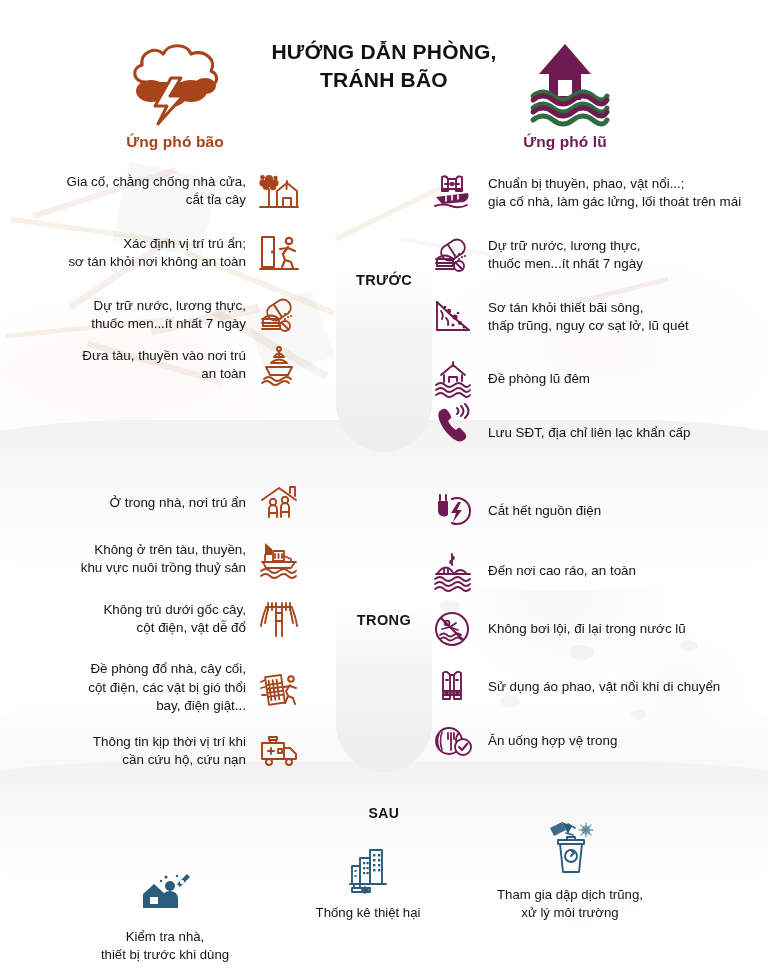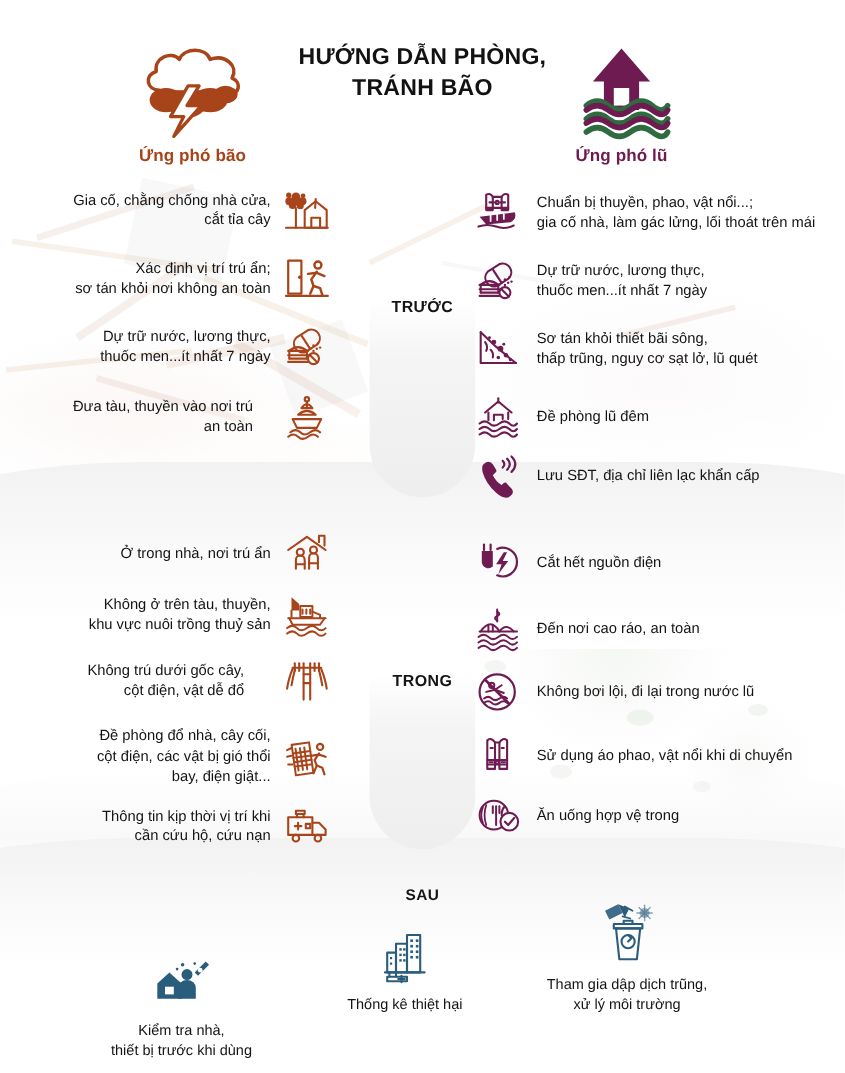--- a/index.html
+++ b/index.html
@@ -311,21 +311,21 @@
             <path d="M5 24 L5 31"></path>
               <path d="M21 24 L21 31"></path>
             <path d="M4 34 L22 34"></path>
             <circle cx="27" cy="31" r="5"></circle>
             <path d="M23.5 27.5 L30.5 34.5"></path>
           </g>
         </svg>
       </div>
     </div>
 
-    <div class="row" style="top:188px;gap:16px;">
+    <div class="row" style="top:174px;">
       <div class="txt">Đưa tàu, thuyền vào nơi trú
 an toàn</div>
       <div class="ico">
         <svg width="42" height="40" viewBox="0 0 42 40">
           <g fill="none" stroke="#A8441A" stroke-width="1.9" stroke-linecap="round" stroke-linejoin="round">
             <circle cx="21" cy="4" r="2"></circle>
             <path d="M16 12 q5 -7 10 0 Z"></path>
             <path d="M13 18 q8 -7 16 0 Z"></path>
             <path d="M8 22 L34 22 L30 30 L12 30 Z"></path>
             <path d="M6 34 q5 -4 9 0 t9 0 t9 0"></path>
@@ -431,21 +431,21 @@
             <path d="M21 3 L21 7"></path>
             <path d="M4 26 q5 -4 9 0 t9 0 t9 0 t7 0"></path>
             <path d="M4 31 q5 -4 9 0 t9 0 t9 0 t7 0"></path>
             <path d="M4 36 q5 -4 9 0 t9 0 t9 0 t7 0"></path>
           </g>
         </svg>
       </div>
       <div class="txt">Đề phòng lũ đêm</div>
     </div>
 
-    <div class="row" style="top:239px;">
+    <div class="row" style="top:228px;align-items:flex-end;">
       <div class="ico">
         <svg width="42" height="40" viewBox="0 0 42 40">
           <path d="M9 9 q4 -3 7 1 l3 5 q1 2 -1 3 l-2 2 q3 6 8 9 l2 -2 q2 -1 3 1 l4 4 q3 4 -1 7 q-5 4 -13 -3 Q10 28 7 18 q-2 -7 2 -9 Z" fill="#6E1B52"></path>
           <g fill="none" stroke="#6E1B52" stroke-width="2" stroke-linecap="round">
             <path d="M25 13 q3 -3 0 -6"></path>
             <path d="M29 15 q5 -5 0 -10"></path>
             <path d="M33 17 q7 -7 0 -14"></path>
           </g>
         </svg>
       </div>
@@ -488,21 +488,21 @@
             <path d="M4 23 L38 23"></path>
             <path d="M5 23 L8 29 L33 29 L37 23"></path>
             <path d="M26 17 L33 20 L33 23"></path>
             <path d="M3 32 q5 -4 9 0 t9 0 t9 0 t8 0"></path>
             <path d="M3 37 q5 -4 9 0 t9 0 t9 0 t8 0"></path>
           </g>
         </svg>
       </div>
     </div>
 
-    <div class="row" style="top:116px;gap:24px;">
+    <div class="row" style="top:116px;">
       <div class="txt">Không trú dưới gốc cây,
 cột điện, vật dễ đổ</div>
       <div class="ico">
         <svg width="42" height="40" viewBox="0 0 42 40">
           <g fill="none" stroke="#A8441A" stroke-width="1.9" stroke-linecap="round" stroke-linejoin="round">
             <path d="M18 4 L18 37"></path>
               <path d="M24 4 L24 37"></path>
             <path d="M8 8 L34 8"></path>
             <path d="M10 4 L10 11"></path>
               <path d="M14 4 L14 11"></path>

